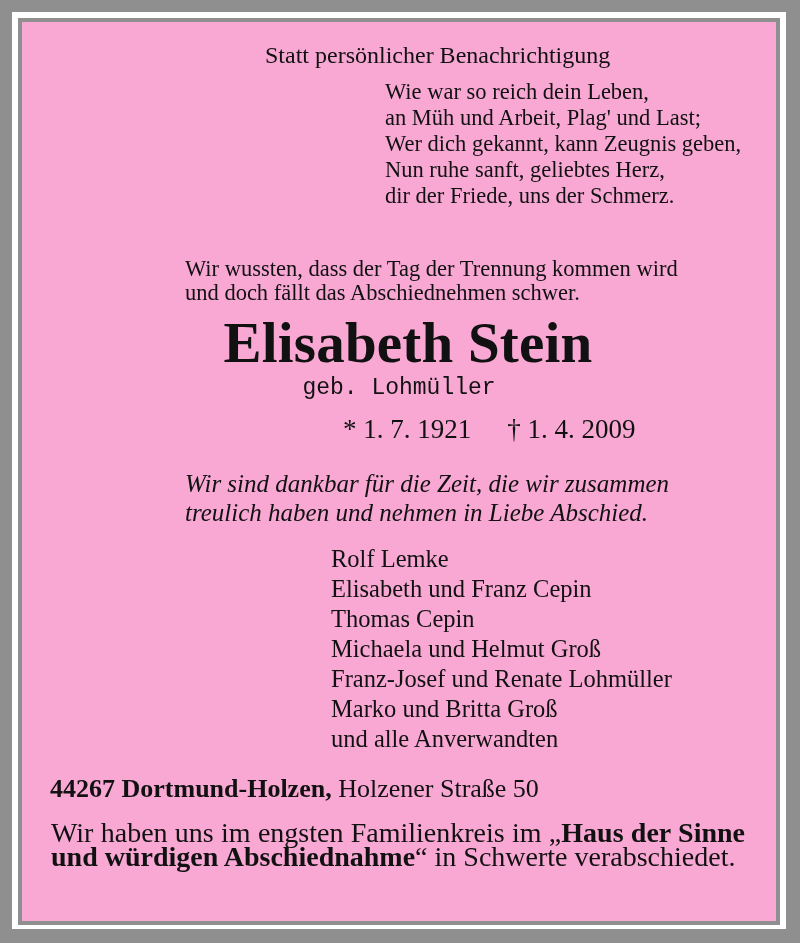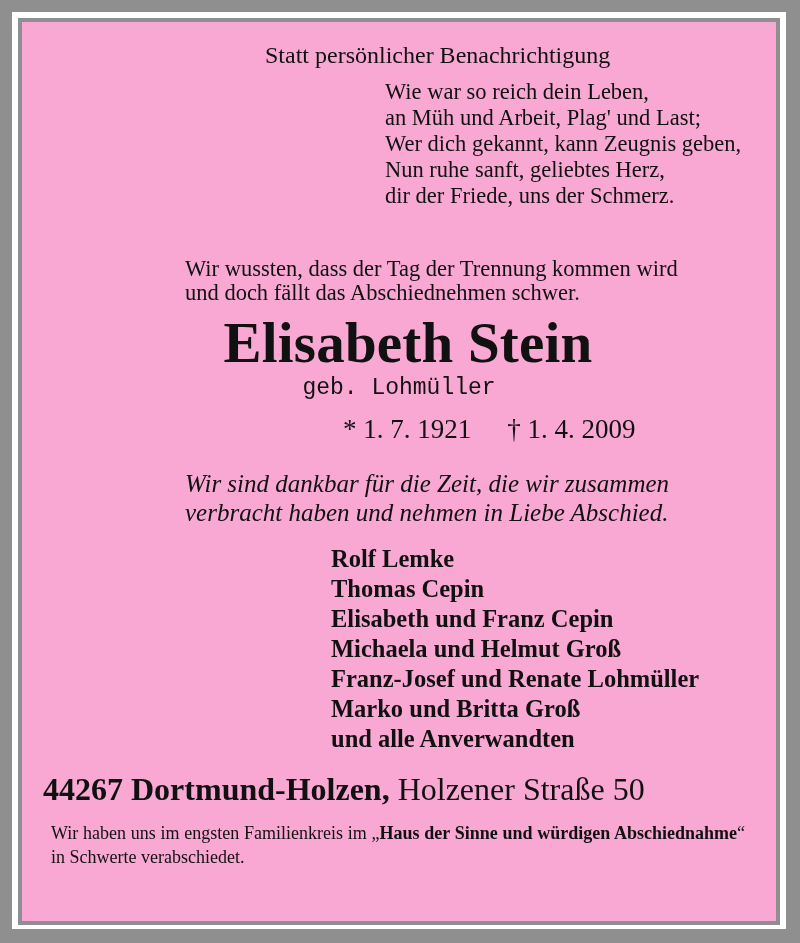--- a/index.html
+++ b/index.html
@@ -99,35 +99,35 @@
       font-size: 25px;
       line-height: 29px;
       font-style: italic;
     }
     .thanks div { height: 29px; }
     .mourners {
       left: 309px;
       top: 522px;
       font-size: 24.5px;
       line-height: 30px;
-      font-weight: bold;
+      font-weight: normal;
     }
     .mourners div { height: 30px; }
     .address {
-      left: 21px;
+      left: 28px;
       top: 753px;
-      font-size: 32px;
+      font-size: 26px;
       line-height: 28px;
     }
     .address .bold { font-weight: bold; }
     .farewell {
       left: 29px;
       top: 799px;
       width: 694px;
-      font-size: 18px;
+      font-size: 28px;
       line-height: 24px;
       white-space: normal;
       text-align: justify;
       text-align-last: left;
     }
     .farewell .bold { font-weight: bold; }
     .footer {
       left: 38px;
       top: 866px;
       font-size: 17.5px;
@@ -161,27 +161,27 @@
   <div class="abs name">Elisabeth Stein</div>
 
   <div class="abs maiden">geb. Lohmüller</div>
 
   <div class="abs dates">
     <span>* 1. 7. 1921</span><span class="gap"></span><span>† 1. 4. 2009</span>
   </div>
 
   <div class="abs thanks">
     <div>Wir sind dankbar für die Zeit, die wir zusammen</div>
-    <div>verbracht haben und nehmen in Liebe Abschied.</div>
+    <div>treulich haben und nehmen in Liebe Abschied.</div>
   </div>
 
   <div class="abs mourners">
     <div>Rolf Lemke</div>
+    <div>Elisabeth und Franz Cepin</div>
     <div>Thomas Cepin</div>
-    <div>Elisabeth und Franz Cepin</div>
     <div>Michaela und Helmut Groß</div>
     <div>Franz-Josef und Renate Lohmüller</div>
     <div>Marko und Britta Groß</div>
     <div>und alle Anverwandten</div>
   </div>
 
   <div class="abs address">
     <span class="bold">44267 Dortmund-Holzen,</span>
     <span>Holzener Straße 50</span>
   </div>

